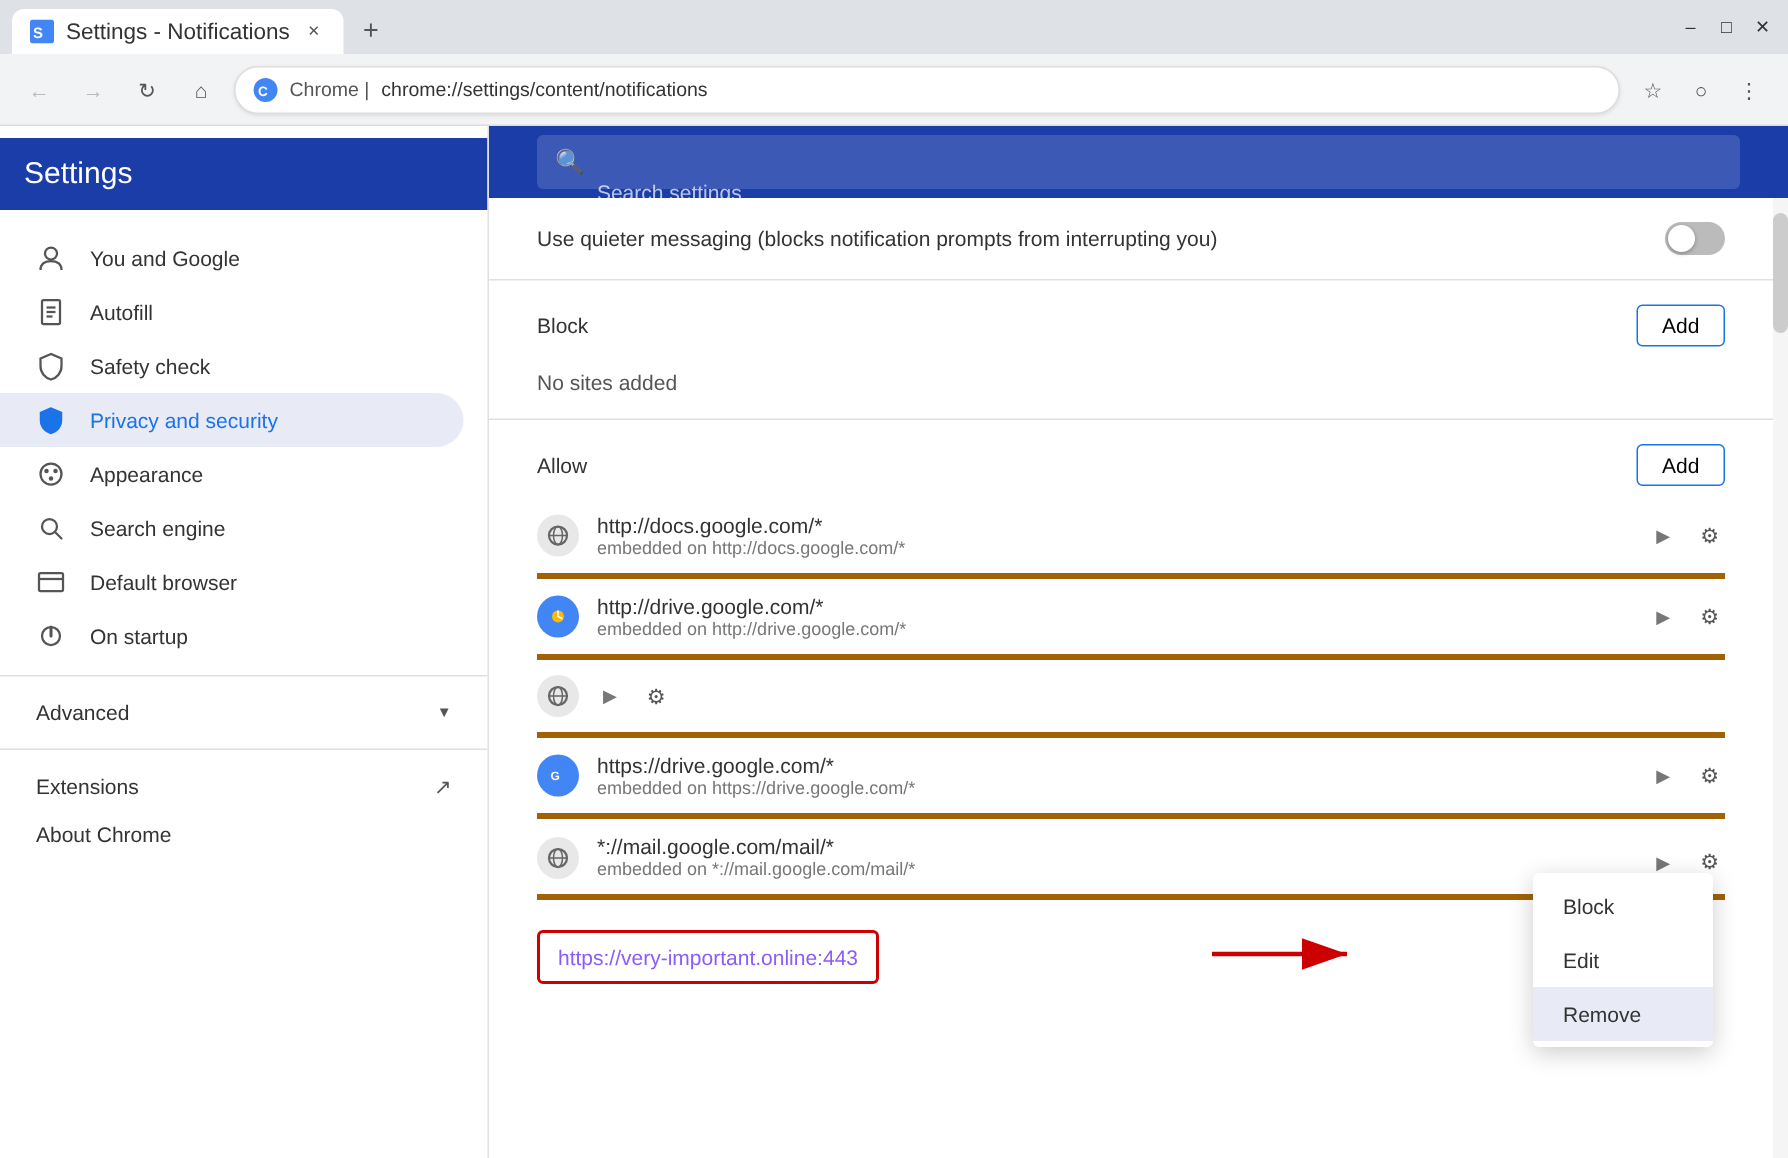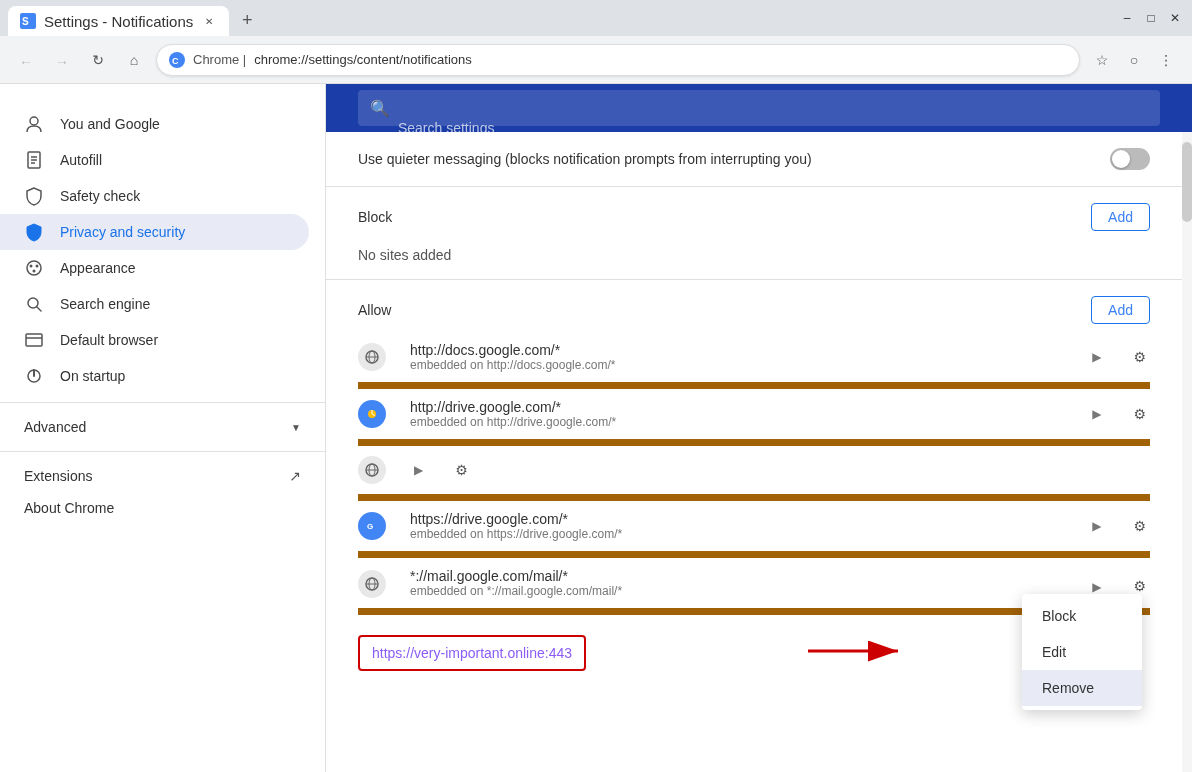--- a/index.html
+++ b/index.html
@@ -48,25 +48,25 @@
     
     .toggle-row { display: flex; align-items: center; padding: 16px 0; gap: 16px; }
     .toggle-label { flex: 1; font-size: 14px; color: #333; }
     .toggle { width: 40px; height: 22px; background: #ccc; border-radius: 11px; position: relative; cursor: pointer; transition: background 0.2s; }
     .toggle.off { background: #bbb; }
     .toggle-thumb { width: 18px; height: 18px; background: #fff; border-radius: 50%; position: absolute; top: 2px; left: 2px; box-shadow: 0 1px 3px rgba(0,0,0,0.3); transition: left 0.2s; }
 
     
     .section-header { display: flex; align-items: center; padding: 16px 0 8px; }
     .section-title { font-size: 14px; color: #333; font-weight: 500; flex: 1; }
-    .add-btn { padding: 5px 16px; background: #fff; border: 1px solid #1a73e8; border-radius: 4px; color: #3b82f6; font-size: 14px; cursor: pointer; font-family: inherit; }
+    .add-btn { padding: 5px 16px; background: #fff; border: 1px solid #1a73e8; border-radius: 4px; color: #000000; font-size: 14px; cursor: pointer; font-family: inherit; }
     .no-sites { font-size: 14px; color: #555; padding: 8px 0 16px 0; }
 
     
-    .allow-item { display: flex; align-items: center; padding: 10px 0; gap: 24px; border-bottom: 7px solid #a16207; position: relative; }
+    .allow-item { display: flex; align-items: center; padding: 10px 0; gap: 12px; border-bottom: 4px solid #a16207; position: relative; }
     .site-icon { width: 28px; height: 28px; border-radius: 50%; background: #e0e0e0; display: flex; align-items: center; justify-content: center; font-size: 12px; color: #555; flex-shrink: 0; }
     .site-info { flex: 1; }
     .site-name { font-size: 14px; color: #333; }
     .site-embedded { font-size: 12px; color: #777; }
     .item-arrow { color: #777; font-size: 12px; cursor: pointer; padding: 4px; }
     .item-puzzle { color: #555; font-size: 14px; cursor: pointer; padding: 4px; }
 
     
     .highlighted-item { border: 2px solid #cc0000; border-radius: 4px; padding: 8px 12px; display: inline-block; background: #fff; font-size: 14px; color: #8b5cf6; margin-top: 8px; }
 
@@ -127,20 +127,23 @@
       <div class="nav-btn">☆</div>
       <div class="nav-btn">○</div>
       <div class="nav-btn">⋮</div>
     </div>
   </div>
 
   <div class="main-content">
 
     <div class="sidebar">
 
+      <div class="settings-header" style="background:#1a3da8; padding: 0 16px;">
+        <span style="color:white; font-size:20px; font-weight:400; padding-right: 16px; white-space:nowrap;">Settings</span>
+      </div>
 
       <div style="padding-top: 14px;">
         <div class="sidebar-item">
           <div class="sidebar-icon">
             <svg width="20" height="20" viewBox="0 0 20 20">
                 <circle cx="10" cy="7" r="4" fill="none" stroke="#555" stroke-width="1.5"></circle>
                 <path d="M3 18c0-4 3-6 7-6s7 2 7 6" fill="none" stroke="#555" stroke-width="1.5"></path>
               </svg>
           </div>
           <span>You and Google</span>

